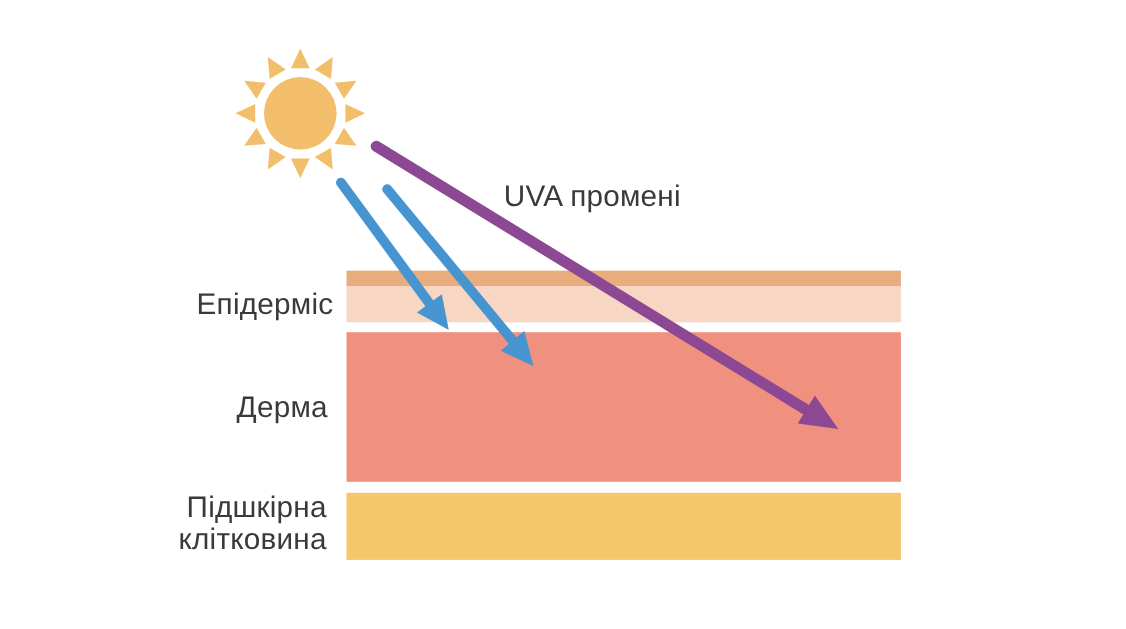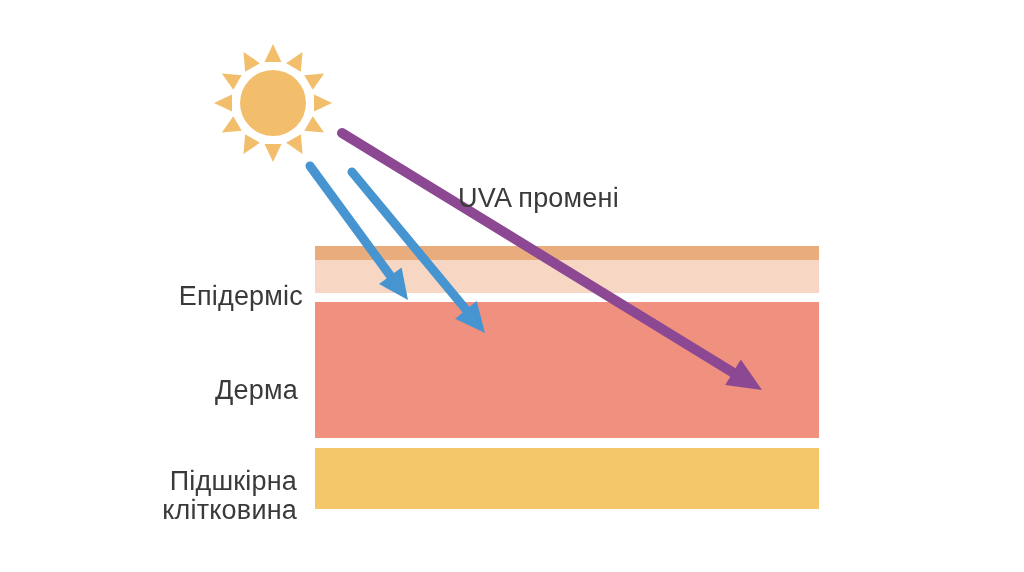--- a/index.html
+++ b/index.html
@@ -26,21 +26,20 @@
   .layer.subcutaneous     { top: 448px; height: 61px;  background: var(--subcutaneous); }
 
   .lbl {
     position: absolute;
     color: var(--text, #3a3a3a);
     font-size: 27px;
     font-weight: 500;
     letter-spacing: 0.2px;
     white-space: nowrap;
     line-height: 29px;
-    margin-top: 20px;
   }
   .lbl.right { text-align: left; }
 
   #lbl-uva  { left: 458px; top: 164px; }
   #lbl-uvb  { left: 155px; top: 198px; }
   #lbl-epidermis { right: 721px; top: 262px; }   
   #lbl-dermis    { right: 726px; top: 356px; }
   #lbl-subcutaneous {
     right: 727px; top: 447px;
     white-space: normal;

